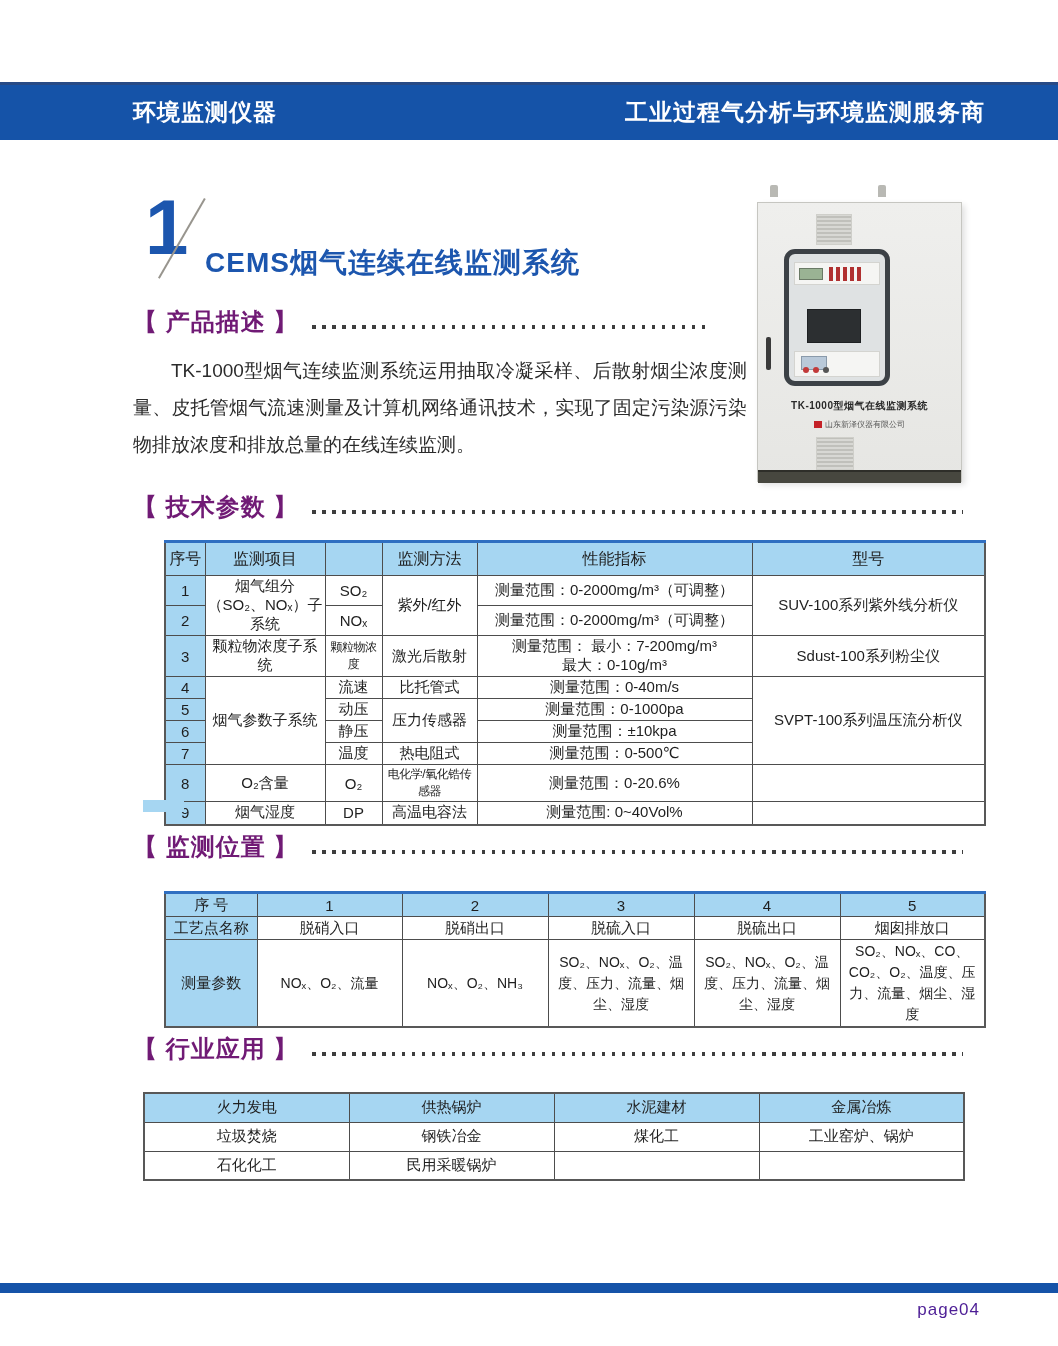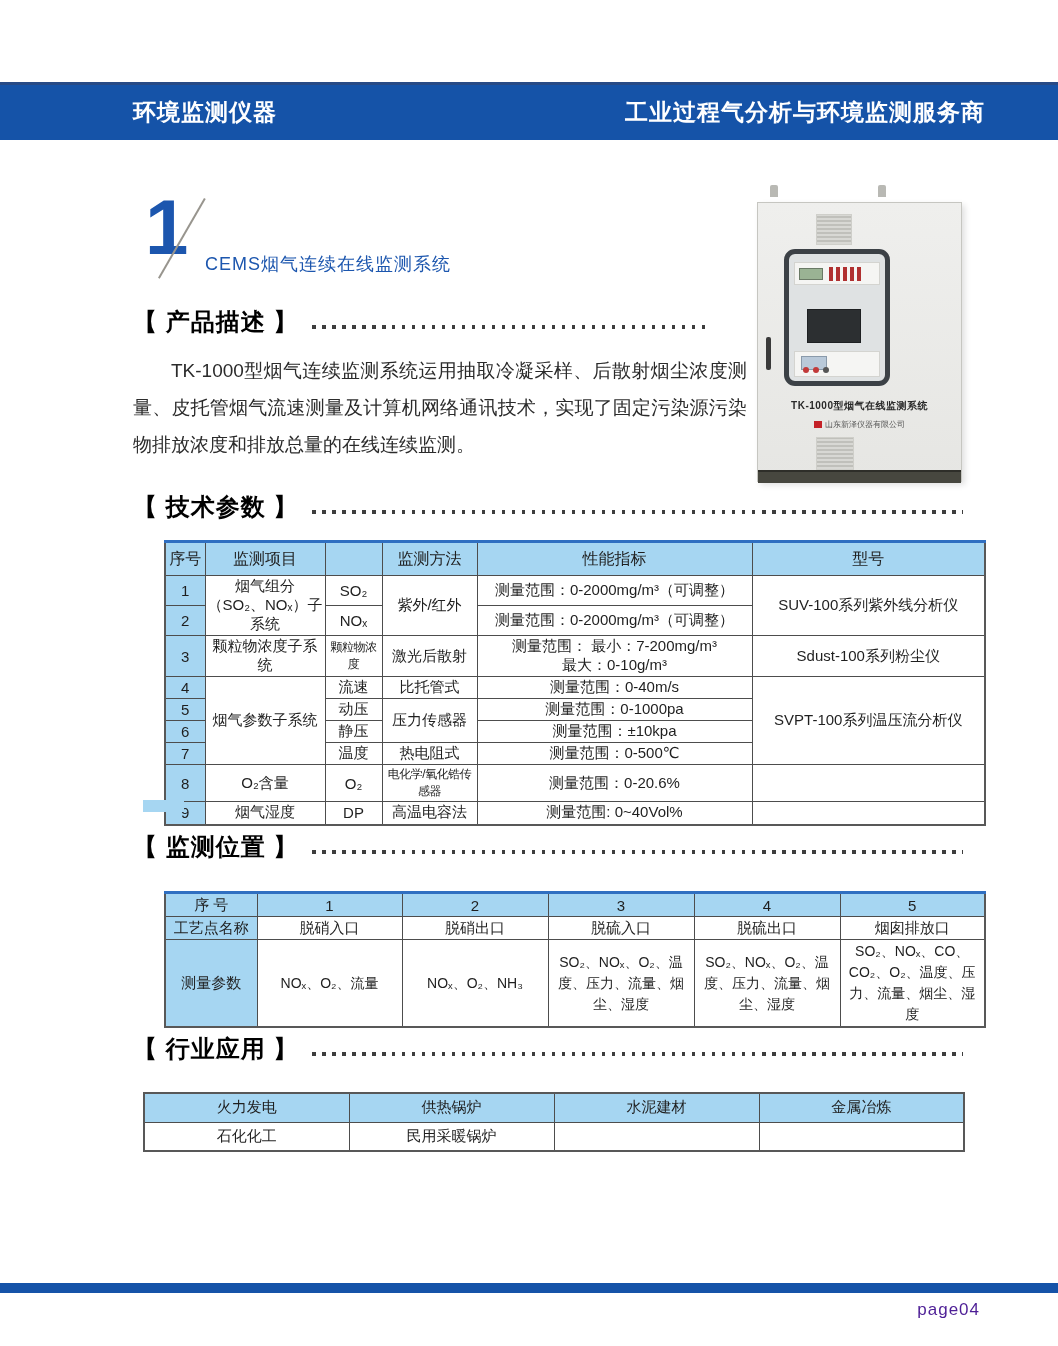--- a/index.html
+++ b/index.html
@@ -23,31 +23,31 @@
   
   .big-num {
     position:absolute; left:145px; top:188px;
     font-size:78px; font-weight:bold; color:#1c56ae; line-height:1;
   }
   .slash {
     position:absolute; left:204px; top:198px; width:2px; height:92px;
     background:#98958e; transform:rotate(30deg); transform-origin:top left;
   }
   .section-title {
-    position:absolute; left:205px; top:252px;
-    font-size:18px; font-weight:normal; color:#1c56ae; letter-spacing:1px;
+    position:absolute; left:205px; top:244px;
+    font-size:28px; font-weight:bold; color:#1c56ae; letter-spacing:1px;
   }
 
   
   .heading-row {
     position:absolute; left:133px; height:34px;
     display:flex; align-items:center;
   }
   .heading-row .label {
-    color:#000000; font-size:24px; font-weight:bold; letter-spacing:1px;
+    color:#701a75; font-size:24px; font-weight:bold; letter-spacing:1px;
     white-space:nowrap;
   }
   .heading-row .leader {
     flex:1; height:4px; margin:10px 0 0 14px;
     background:repeating-linear-gradient(90deg,#3d3d3d 0 3.5px,transparent 3.5px 10px);
   }
   .h-product  { top:305px; width:575px; }
   .h-tech     { top:490px; width:830px; }
   .h-position { top:830px; width:830px; }
   .h-industry { top:1032px; width:830px; }
@@ -311,20 +311,26 @@
       <col style="width:205px">
   </colgroup>
   <tbody>
     <tr style="height:29px">
       <td class="bluebg">火力发电</td>
       <td class="bluebg">供热锅炉</td>
       <td class="bluebg">水泥建材</td>
       <td class="bluebg">金属冶炼</td>
     </tr>
     <tr style="height:29px">
+      <td>垃圾焚烧</td>
+      <td>钢铁冶金</td>
+      <td>煤化工</td>
+      <td>工业窑炉、锅炉</td>
+    </tr>
+    <tr style="height:29px">
       <td>石化化工</td>
       <td>民用采暖锅炉</td>
       <td></td>
       <td></td>
     </tr>
   </tbody>
 </table>
 
 <div class="footbar"></div>
 <div class="pagenum">page04</div>

